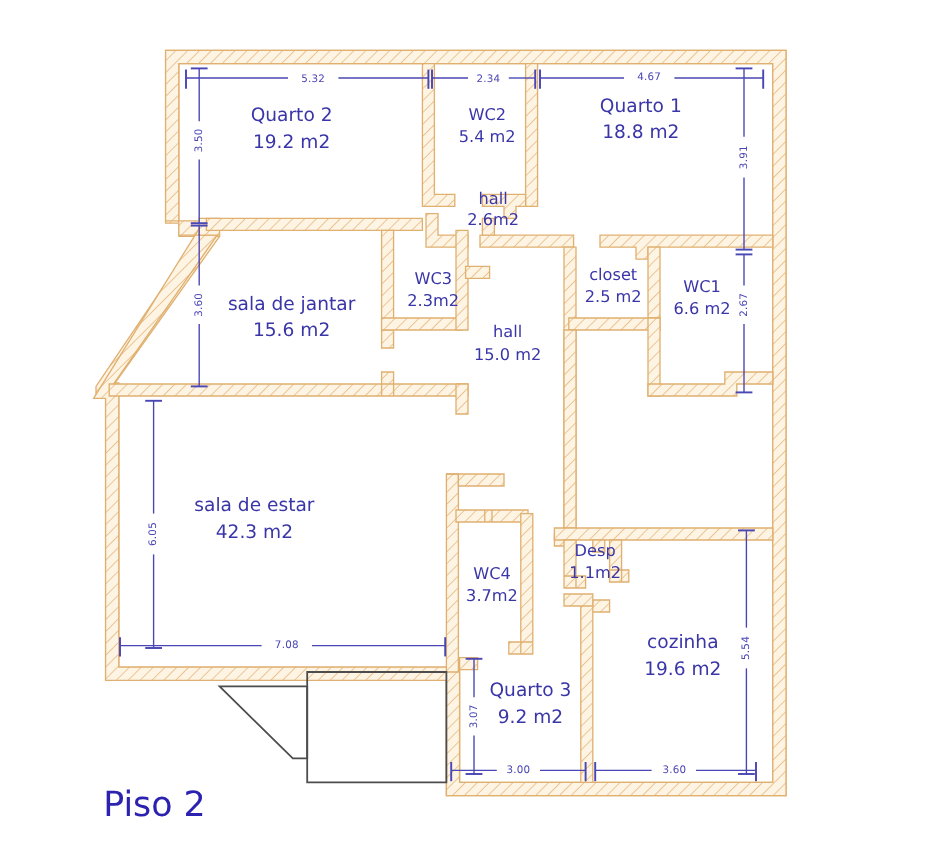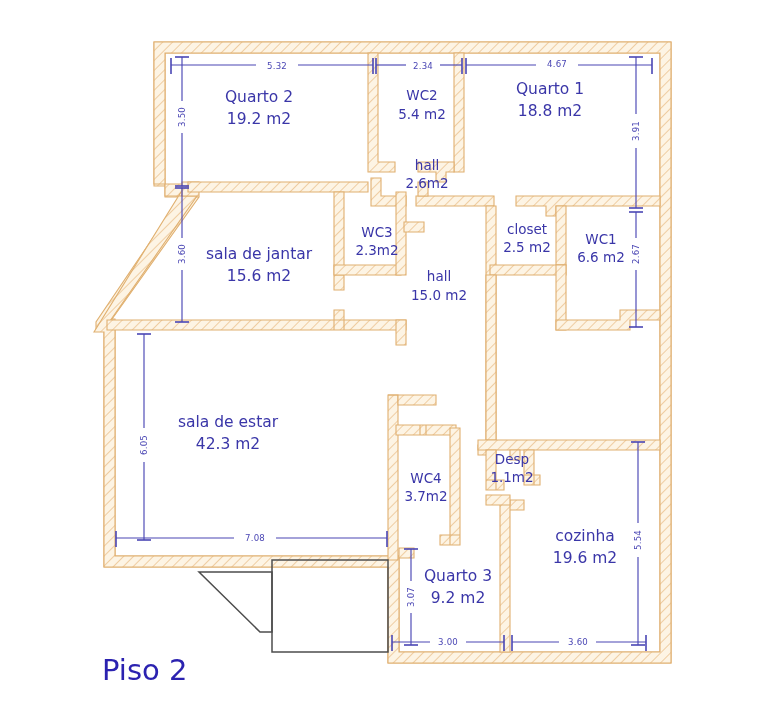--- a/index.html
+++ b/index.html
@@ -10,21 +10,21 @@
   }
   body {
     width: 771px;
     height: 720px;
     overflow: hidden;
     font-family: "DejaVu Sans", sans-serif;
     position: relative;
   }
   #plan-root {
     position: absolute;
-    left: 16px; top: 0;
+    left: 0; top: 0;
     width: 688px;
     height: 720px;
   }
   svg#floorplan {
     display: block;
     width: 771px;
     height: 720px;
     background: #ffffff;
   }
   .wall-fill {

